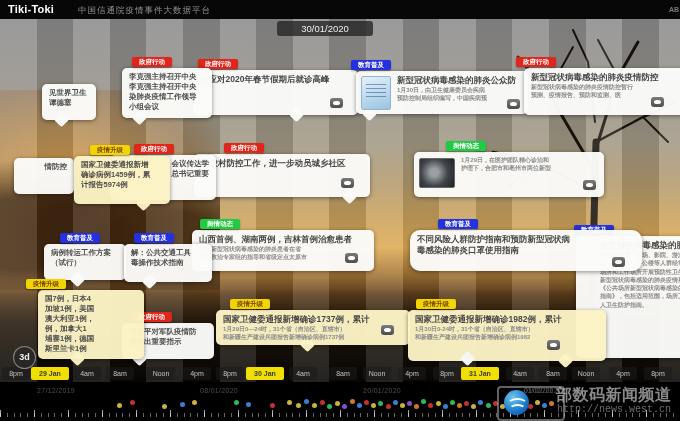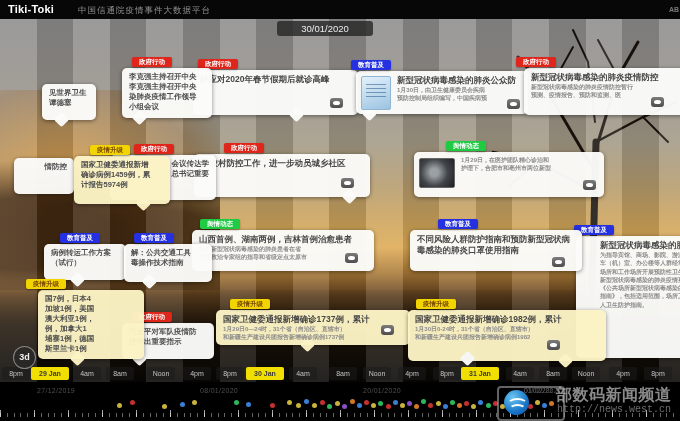--- a/index.html
+++ b/index.html
@@ -204,21 +204,21 @@
       </div>
       <div class="card" style="left: 366px; top: 152px; width: 190px; height: 45px; z-index: 3;">
         <div class="tag" style="left: 32px; background: rgb(30, 203, 67);">舆情动态</div>
         <div class="thumb-photo"></div>
         <div class="card-content pad-photo">
           <div class="b-line">1月29日，在医护团队精心诊治和</div>
           <div class="b-line">护理下，合肥市和亳州市两位新型</div>
         </div>
         <div class="cicon" style="right: 8px; bottom: 7px;"></div>
       </div>
-      <div class="card" style="left: 362px; top: 230px; width: 172px; height: 41px; z-index: 5;">
+      <div class="card" style="left: 362px; top: 230px; width: 232px; height: 41px; z-index: 5; border-radius: 10px;">
         <div class="tag" style="left: 28px; background: rgb(37, 49, 224);">教育普及</div>
         <div class="card-content">
           <div class="t-line">不同风险人群防护指南和预防新型冠状病</div>
           <div class="t-line">毒感染的肺炎口罩使用指南</div>
         </div>
         <div class="cicon" style="right: 17px; bottom: 4px;"></div>
       </div>
       <div class="card" style="left: 528px; top: 236px; width: 158px; height: 122px; z-index: 4;">
         <div class="tag" style="left: -2px; background: rgb(37, 49, 224);">教育普及</div>
         <div class="card-content" style="padding-left: 17px;">

